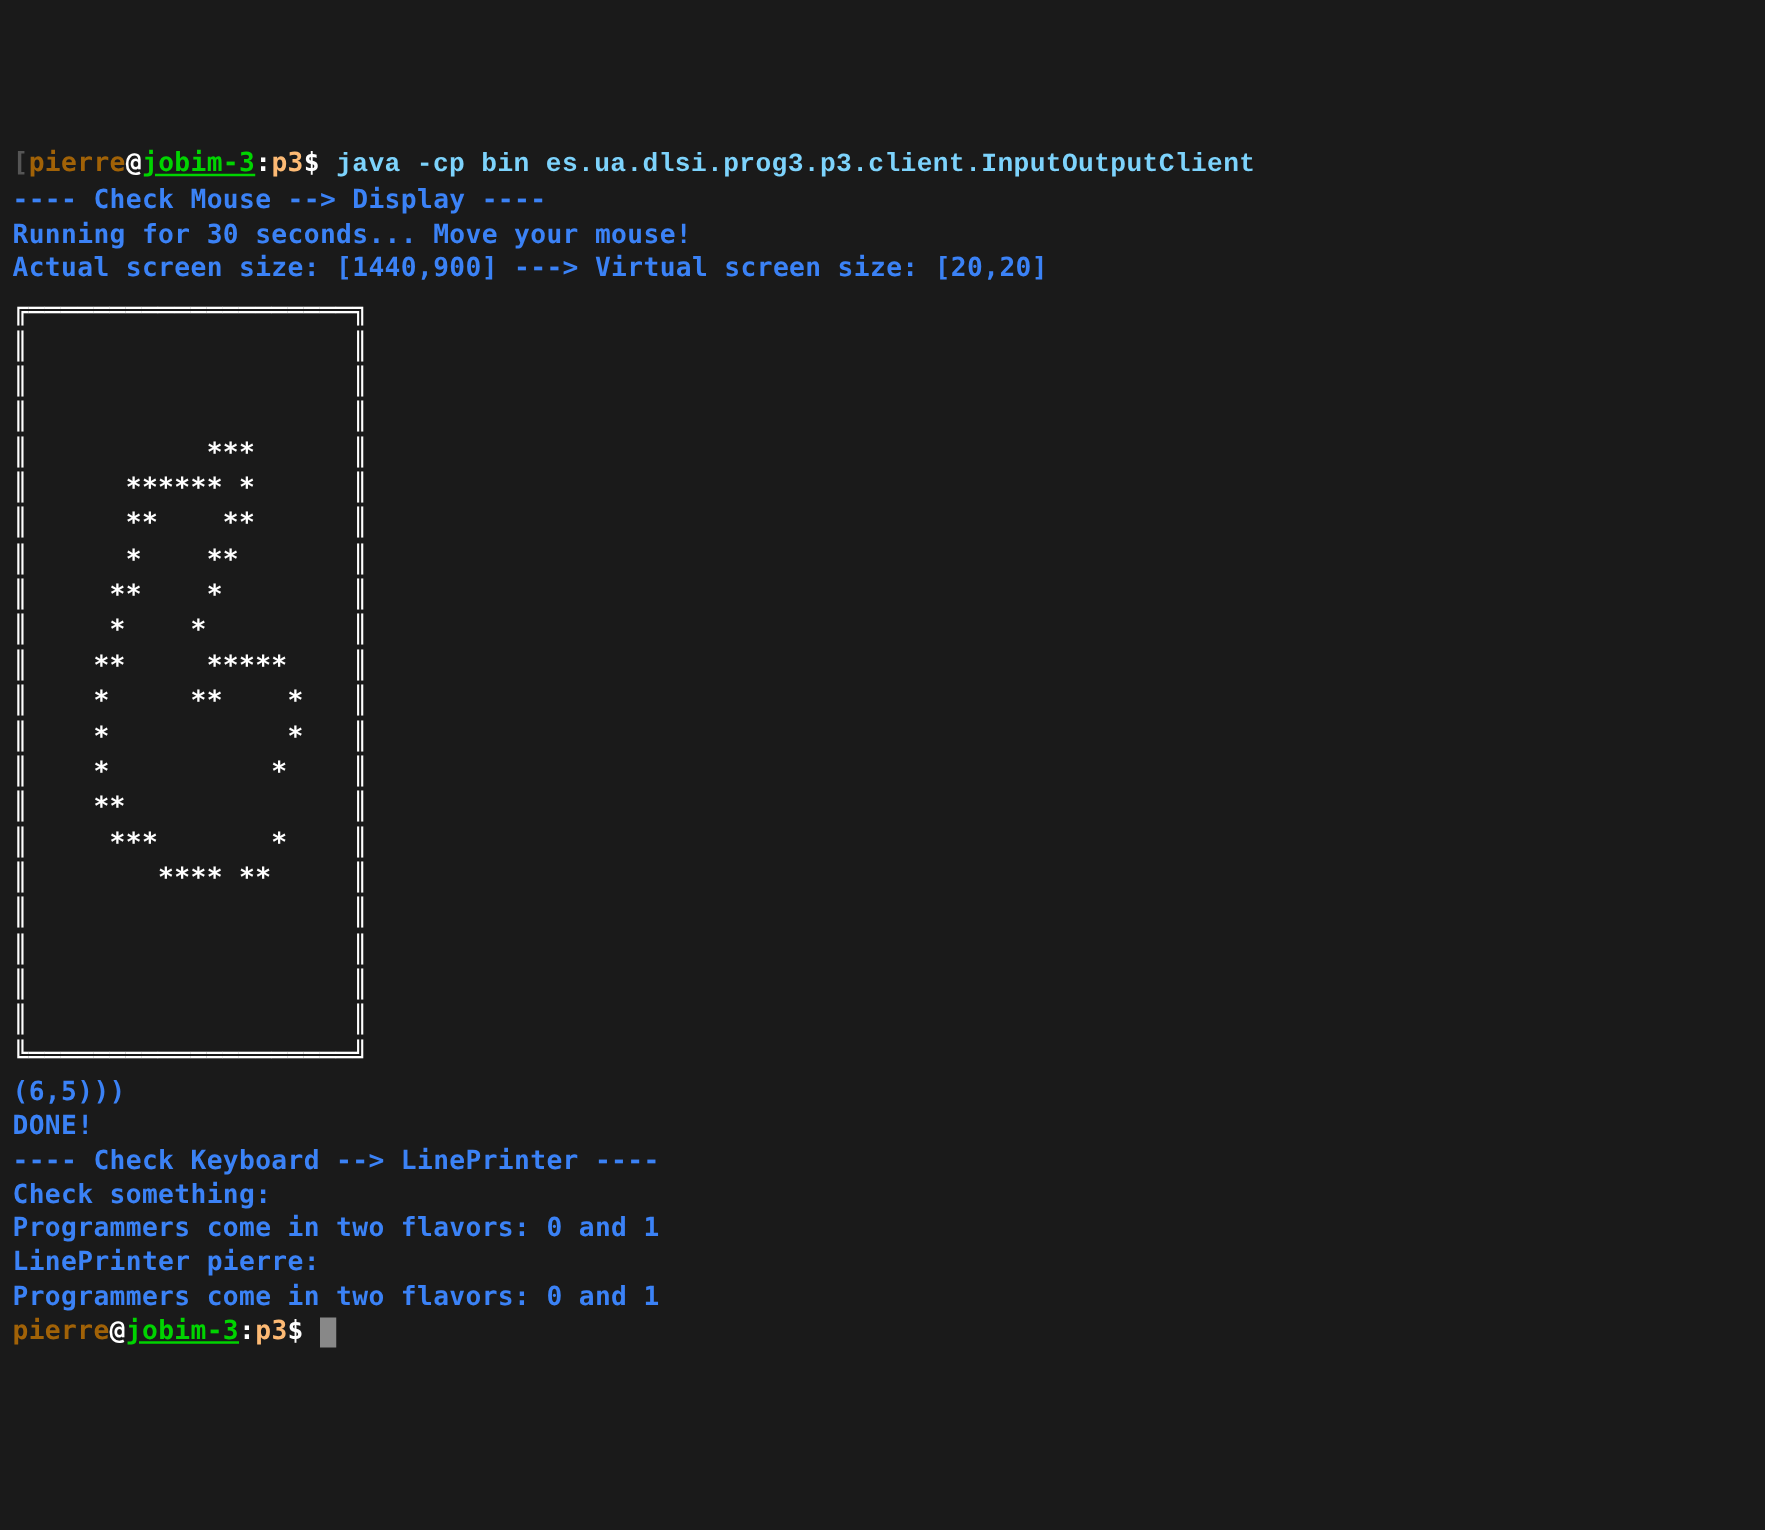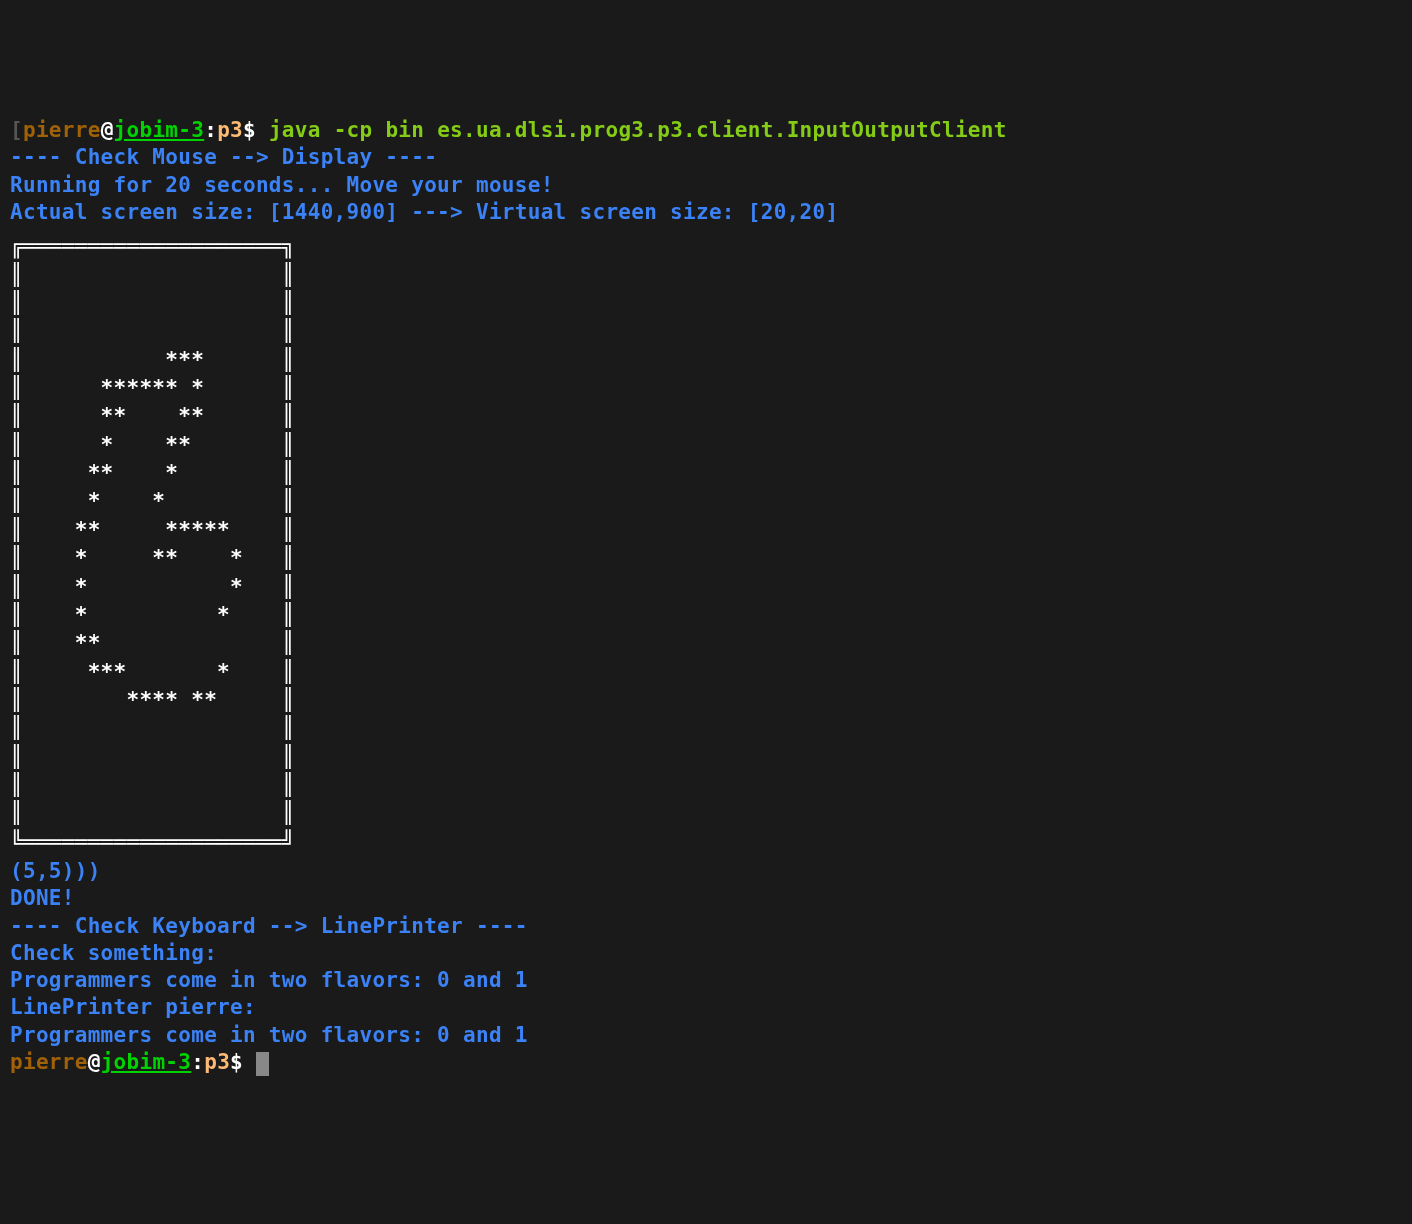--- a/index.html
+++ b/index.html
@@ -31,21 +31,22 @@
       color: #00d400;
       text-decoration: underline;
     }
     .prompt-path {
       color: #fdba74;
     }
     .prompt-dollar {
       color: #ffffff;
     }
     .cmd {
-      color: #84cc16;
+      color: #7dd3fc;
+      font-family: Liberation Mono, monospace;
     }
     .output {
       color: #3b82f6;
     }
     .cursor {
       display: inline-block;
       width: 13px;
       height: 24px;
       background-color: #888888;
       vertical-align: text-bottom;
@@ -57,21 +58,21 @@
       margin-bottom: 2px;
     }
   </style>
 </head>
 <body>
 
 
 
 <div><span><span class="prompt-bracket">[</span><span class="prompt-user">pierre</span><span class="prompt-at">@</span><span class="prompt-host">jobim-3</span><span>:</span><span class="prompt-path">p3</span><span class="prompt-dollar">$ </span><span class="cmd">java -cp bin es.ua.dlsi.prog3.p3.client.InputOutputClient</span></span>
 <span class="output">---- Check Mouse --&gt; Display ----</span>
-<span class="output">Running for 20 seconds... Move your mouse!</span>
+<span class="output">Running for 30 seconds... Move your mouse!</span>
 <span class="output">Actual screen size: [1440,900] ---&gt; Virtual screen size: [20,20]</span>
 <div class="ascii-box"><span>╔════════════════════╗</span>
 <span>║                    ║</span>
 <span>║                    ║</span>
 <span>║                    ║</span>
 <span>║           ***      ║</span>
 <span>║      ****** *      ║</span>
 <span>║      **    **      ║</span>
 <span>║      *    **       ║</span>
 <span>║     **    *        ║</span>
@@ -80,21 +81,21 @@
 <span>║    *     **    *   ║</span>
 <span>║    *           *   ║</span>
 <span>║    *          *    ║</span>
 <span>║    **              ║</span>
 <span>║     ***       *    ║</span>
 <span>║        **** **     ║</span>
 <span>║                    ║</span>
 <span>║                    ║</span>
 <span>║                    ║</span>
 <span>║                    ║</span>
-<span>╚════════════════════╝</span></div><span class="output">(5,5)))</span>
+<span>╚════════════════════╝</span></div><span class="output">(6,5)))</span>
 <span class="output">DONE!</span>
 <span class="output">---- Check Keyboard --&gt; LinePrinter ----</span>
 <span class="output">Check something:</span>
 <span class="output">Programmers come in two flavors: 0 and 1</span>
 <span class="output">LinePrinter pierre:</span>
 <span class="output">Programmers come in two flavors: 0 and 1</span>
 <span><span class="prompt-user">pierre</span><span class="prompt-at">@</span><span class="prompt-host">jobim-3</span><span>:</span><span class="prompt-path">p3</span><span class="prompt-dollar">$ </span><span class="cursor"></span></span></div>
 
 
 

